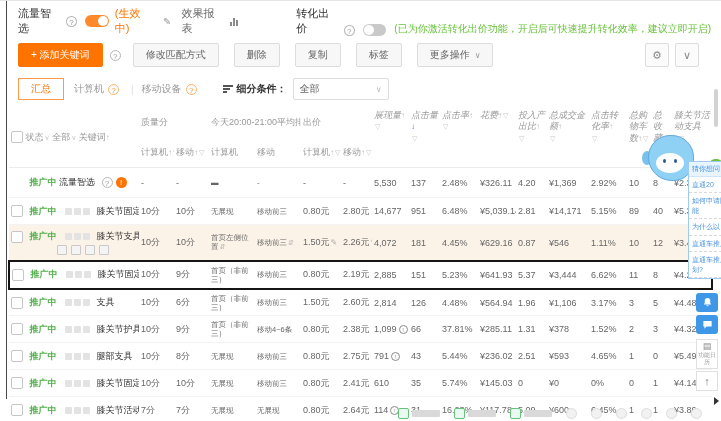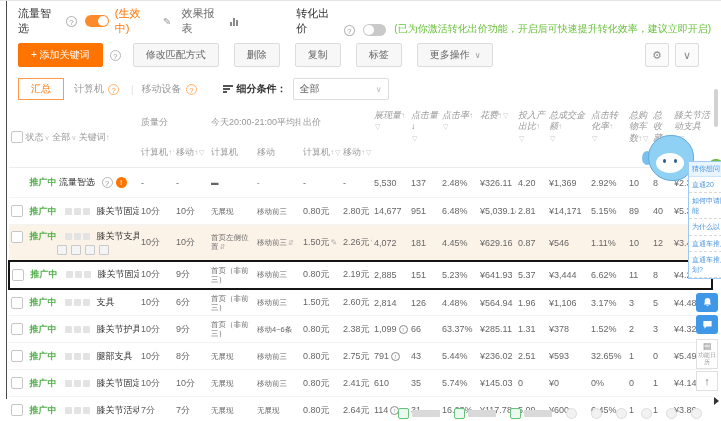--- a/index.html
+++ b/index.html
@@ -409,21 +409,21 @@
       
     </td>
     <td>10分</td>
     <td>9分</td>
     <td class="rank-cell"><span>首页（非前三）</span></td>
     <td class="rank-cell"><span>移动4~6条</span></td>
     <td><span>0.80元</span></td>
     <td><span>2.38元</span></td>
     <td><span>1,099</span><span class="limit-ic" style="display: inline-block;">!</span></td>
     <td>66</td>
-    <td>63.37%</td>
+    <td>37.81%</td>
     <td>¥285.11</td>
     <td>1.31</td>
     <td>¥378</td>
     <td>1.52%</td>
     <td>2</td>
     <td>3</td>
     <td>¥4.32</td>
   </tr>
           <tr>
     <td>
@@ -443,21 +443,21 @@
     <td class="rank-cell"><span>无展现</span></td>
     <td class="rank-cell"><span>移动前三</span></td>
     <td><span>0.80元</span></td>
     <td><span>2.75元</span></td>
     <td><span>791</span><span class="limit-ic" style="display: inline-block;">!</span></td>
     <td>43</td>
     <td>5.44%</td>
     <td>¥236.02</td>
     <td>2.51</td>
     <td>¥593</td>
-    <td>32.65%</td>
+    <td>4.65%</td>
     <td>1</td>
     <td>0</td>
     <td>¥5.49</td>
   </tr>
           <tr>
     <td>
       <span class="chk" style="visibility: visible;"></span>
       <span class="status">推广中</span>
       <span class="flag-icons" style="display: inline-flex;">
                 <i></i>

